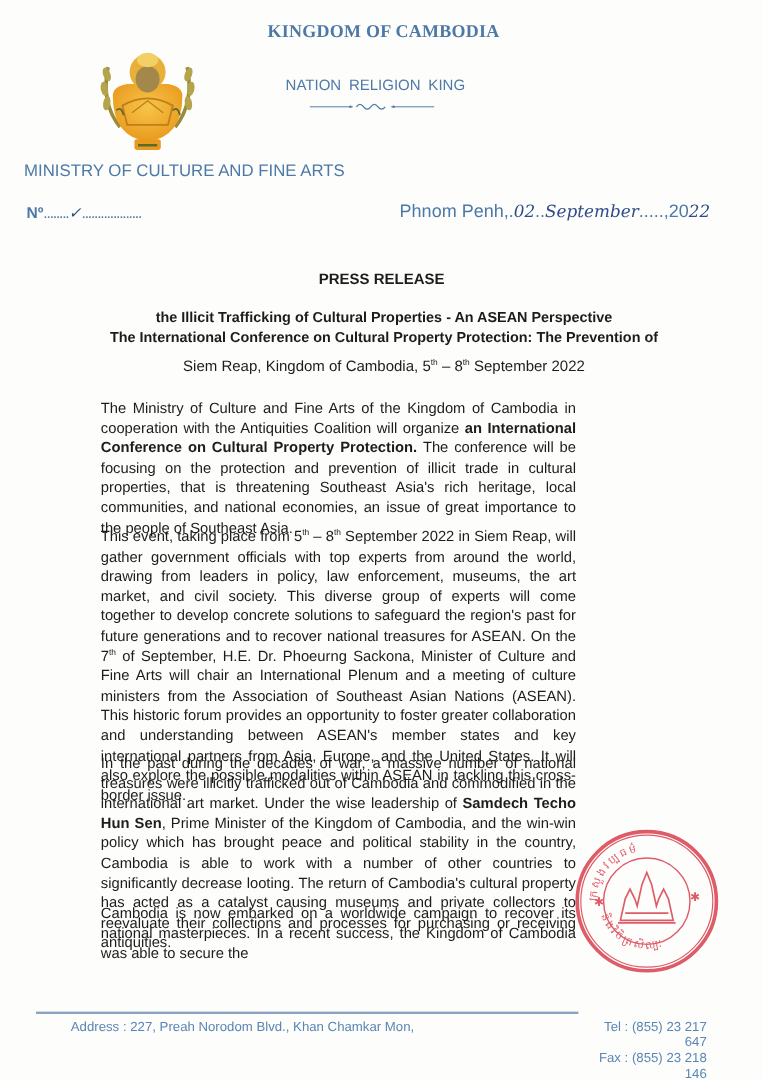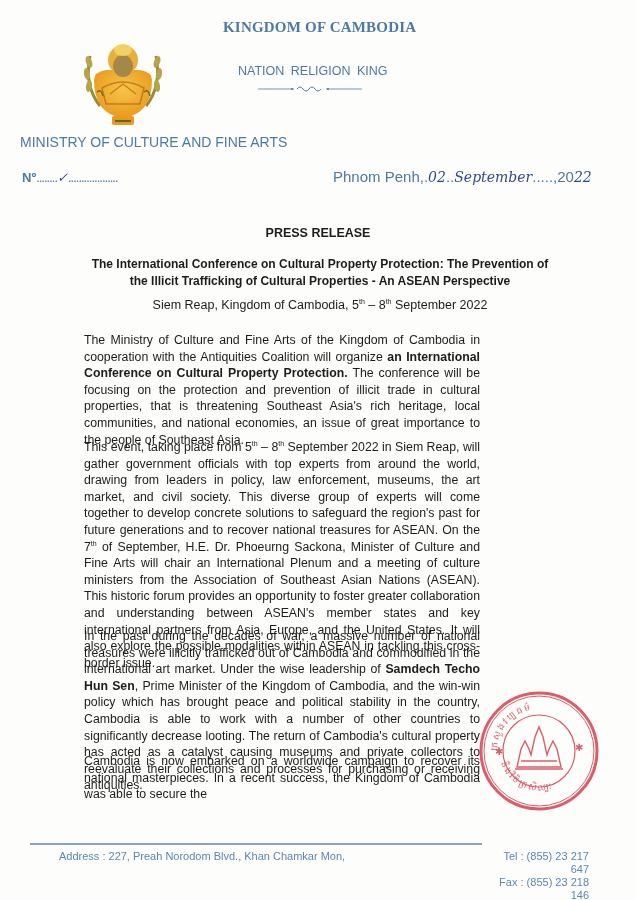--- a/index.html
+++ b/index.html
@@ -83,22 +83,22 @@
   <div class="abs refno">
     <span>Nº</span><span class="dots">........</span><span class="hand">✓</span><span class="dots">...................</span>
   </div>
 
   <div class="abs date">
     <span>Phnom Penh,</span><span>.</span><span class="hand">02</span><span>..</span><span class="hand">September</span><span>.....</span><span>,</span><span>20</span><span class="hand">22</span>
   </div>
 
   <div class="abs pr">PRESS RELEASE</div>
   <div class="abs title">
+    <div>the Illicit Trafficking of Cultural Properties - An ASEAN Perspective</div>
     <div>The International Conference on Cultural Property Protection: The Prevention of</div>
-    <div>the Illicit Trafficking of Cultural Properties - An ASEAN Perspective</div>
   </div>
   <div class="abs place">
     <span>Siem Reap, Kingdom of Cambodia, 5</span><sup>th</sup><span> – 8</span><sup>th</sup><span> September 2022</span>
   </div>
 
   <div class="abs para p1 wide" style="width:396px">
     <span>The Ministry of Culture and Fine Arts of the Kingdom of Cambodia in cooperation with the Antiquities Coalition will organize </span><b>an International Conference on Cultural Property Protection.</b><span> The conference will be focusing on the protection and prevention of illicit trade in cultural properties, that is threatening Southeast Asia's rich heritage, local communities, and national economies, an issue of great importance to the people of Southeast Asia.</span>
   </div>
 
   <div class="abs para p2">

